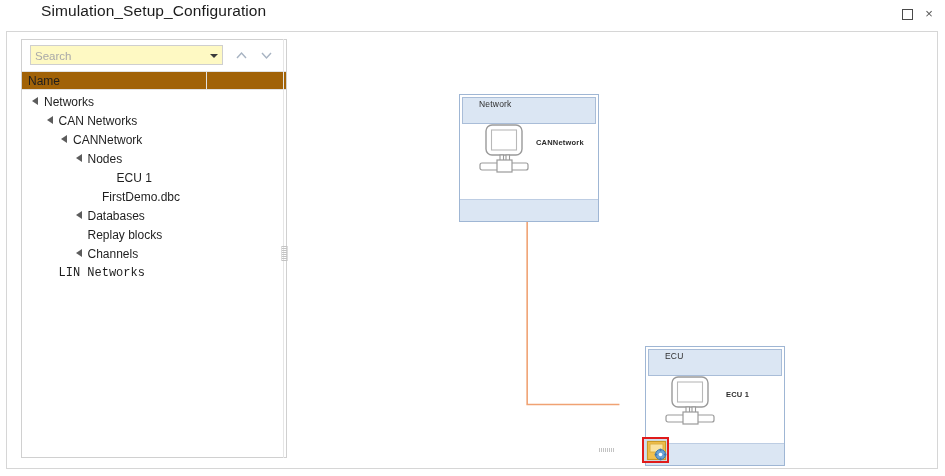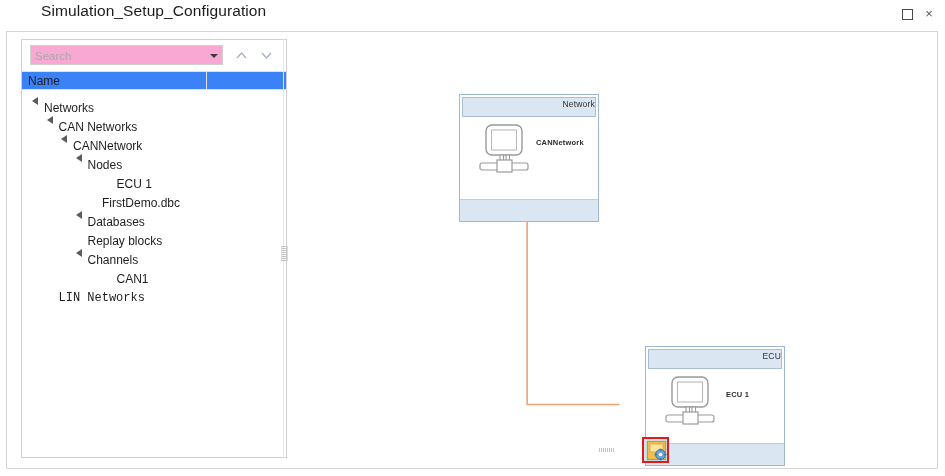--- a/index.html
+++ b/index.html
@@ -73,21 +73,21 @@
   #search-row {
     position: absolute;
     left: 0; top: 0;
     width: 100%; height: 31px;
   }
   #search-input-wrap {
     position: absolute;
     left: 8px; top: 5px;
     width: 193px; height: 20px;
     border: 1px solid #cfcfcf;
-    background: #f9a8d4;
+    background: #fef9c3;
     box-sizing: border-box;
   }
   #search-input {
     position: absolute;
     left: 4px; top: 1px;
     width: 165px; height: 17px;
     border: none; outline: none;
     font-family: "Liberation Sans", sans-serif;
     font-size: 11.5px;
     color: #2b2b2b;
@@ -116,21 +116,21 @@
   #nav-prev-button { left: 211px; }
   #nav-next-button { left: 236px; }
   .nav-chevron svg { display: block; }
 
   #column-header {
     position: absolute;
     left: 0; top: 31px;
     width: 100%; height: 19px;
     border-top: 1px solid #e2e2e2;
     border-bottom: 1px solid #e2e2e2;
-    background: #3b82f6;
+    background: #a16207;
     box-sizing: border-box;
   }
   #column-header-name {
     position: absolute;
     left: 6px; top: 2px;
     font-size: 12px;
     color: #1e1e1e;
   }
   #column-divider {
     position: absolute;
@@ -155,21 +155,21 @@
     color: #1e1e1e;
   }
   .tree-row .twisty {
     position: absolute;
     top: 6px;
     width: 0; height: 0;
     border-top: 4.5px solid transparent;
     border-bottom: 4.5px solid transparent;
     border-right: 6px solid #5c5c5c;
   }
-  .tree-row .tlabel { position: absolute; top: 8px; text-align: center; }
+  .tree-row .tlabel { position: absolute; top: 2px; text-align: center; }
 
   
   #vertical-splitter {
     position: absolute;
     left: 276px; top: 7px;
     width: 1px; height: 419px;
     background: #e6e6e6;
   }
   #vertical-splitter-grip {
     position: absolute;
@@ -209,29 +209,30 @@
   .node-box {
     position: absolute;
     border: 1px solid #9fb6d4;
     background: #ffffff;
     box-sizing: border-box;
   }
   .node-header {
     position: absolute;
     left: 2px; top: 2px;
     right: 2px;
-    height: 20px;
+    height: 27px;
     background: #dbe6f3;
     border: 1px solid #a9bdd8;
     box-sizing: border-box;
-    text-align: right;
+    text-align: left;
     font-size: 8.5px;
     line-height: 13px;
     color: #2f2f2f;
     letter-spacing: 0.2px;
+    padding-left: 16px;
   }
   .node-footer {
     position: absolute;
     left: 0; right: 0;
     bottom: 0;
     height: 22px;
     background: #dbe6f3;
     border-top: 1px solid #bdcde3;
     box-sizing: border-box;
   }
@@ -345,23 +346,20 @@
         <div class="tree-row">
           <span class="twisty" style="left: 53.5px;"></span>
           <span class="tlabel" style="left: 65.5px;">Databases</span>
         </div>
         <div class="tree-row">
           <span class="tlabel" style="left: 65.5px;">Replay blocks</span>
         </div>
         <div class="tree-row">
           <span class="twisty" style="left: 53.5px;"></span>
           <span class="tlabel" style="left: 65.5px;">Channels</span>
-        </div>
-        <div class="tree-row">
-          <span class="tlabel" style="left: 94.5px;">CAN1</span>
         </div>
         <div class="tree-row">
           <span class="tlabel" style="left: 36.5px; font-family: Liberation Mono, monospace;">LIN Networks</span>
         </div>
       </div>
   </div>
 
   <div id="vertical-splitter"></div>
   <div id="vertical-splitter-grip"></div>
 

